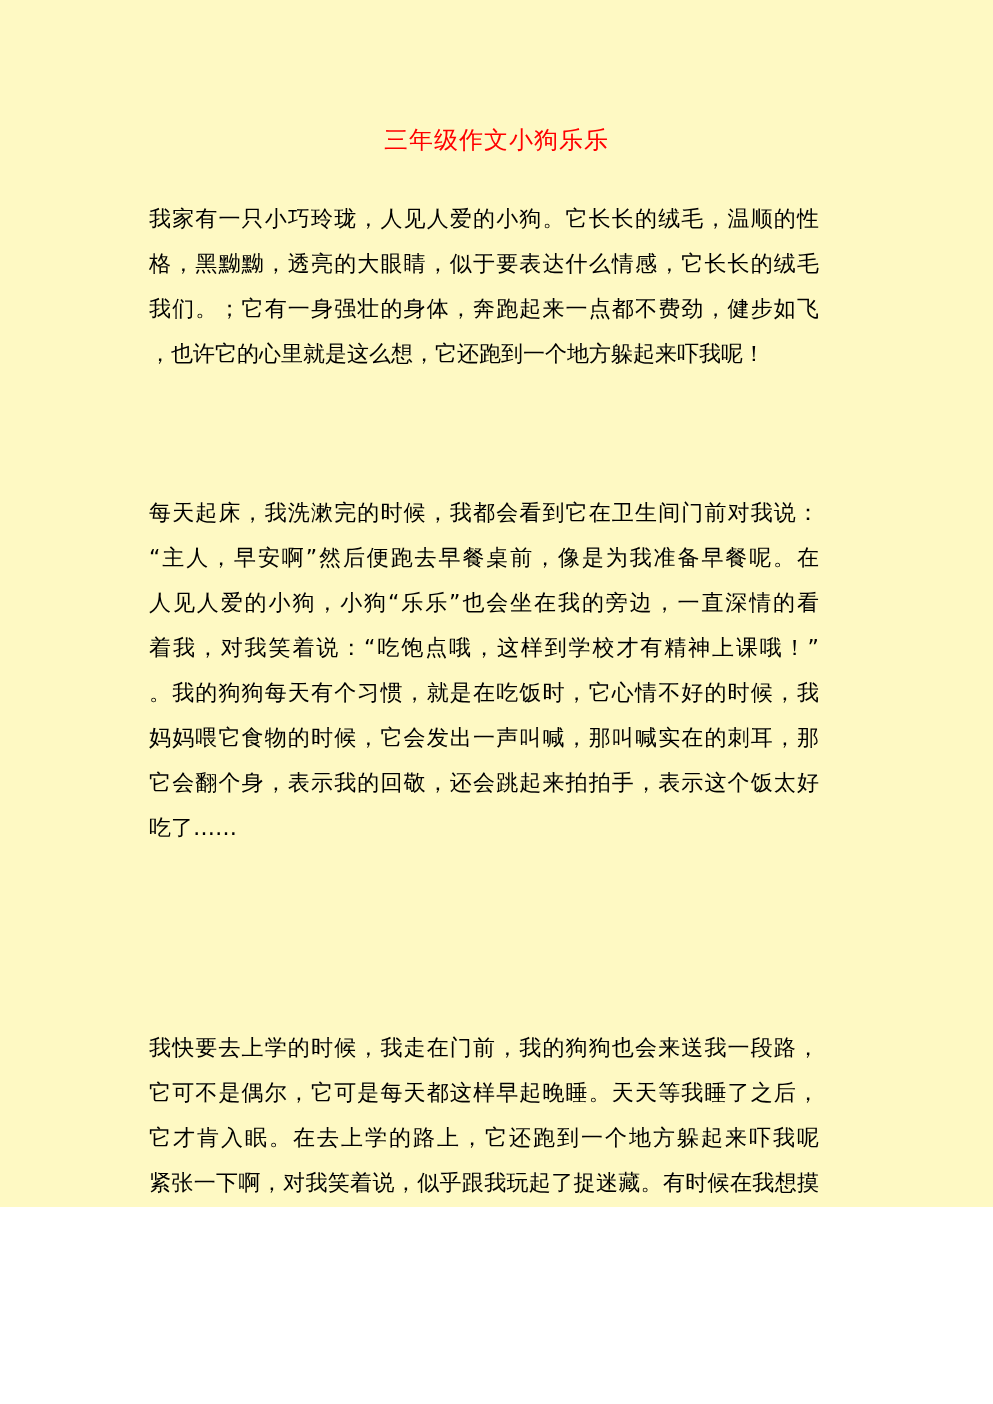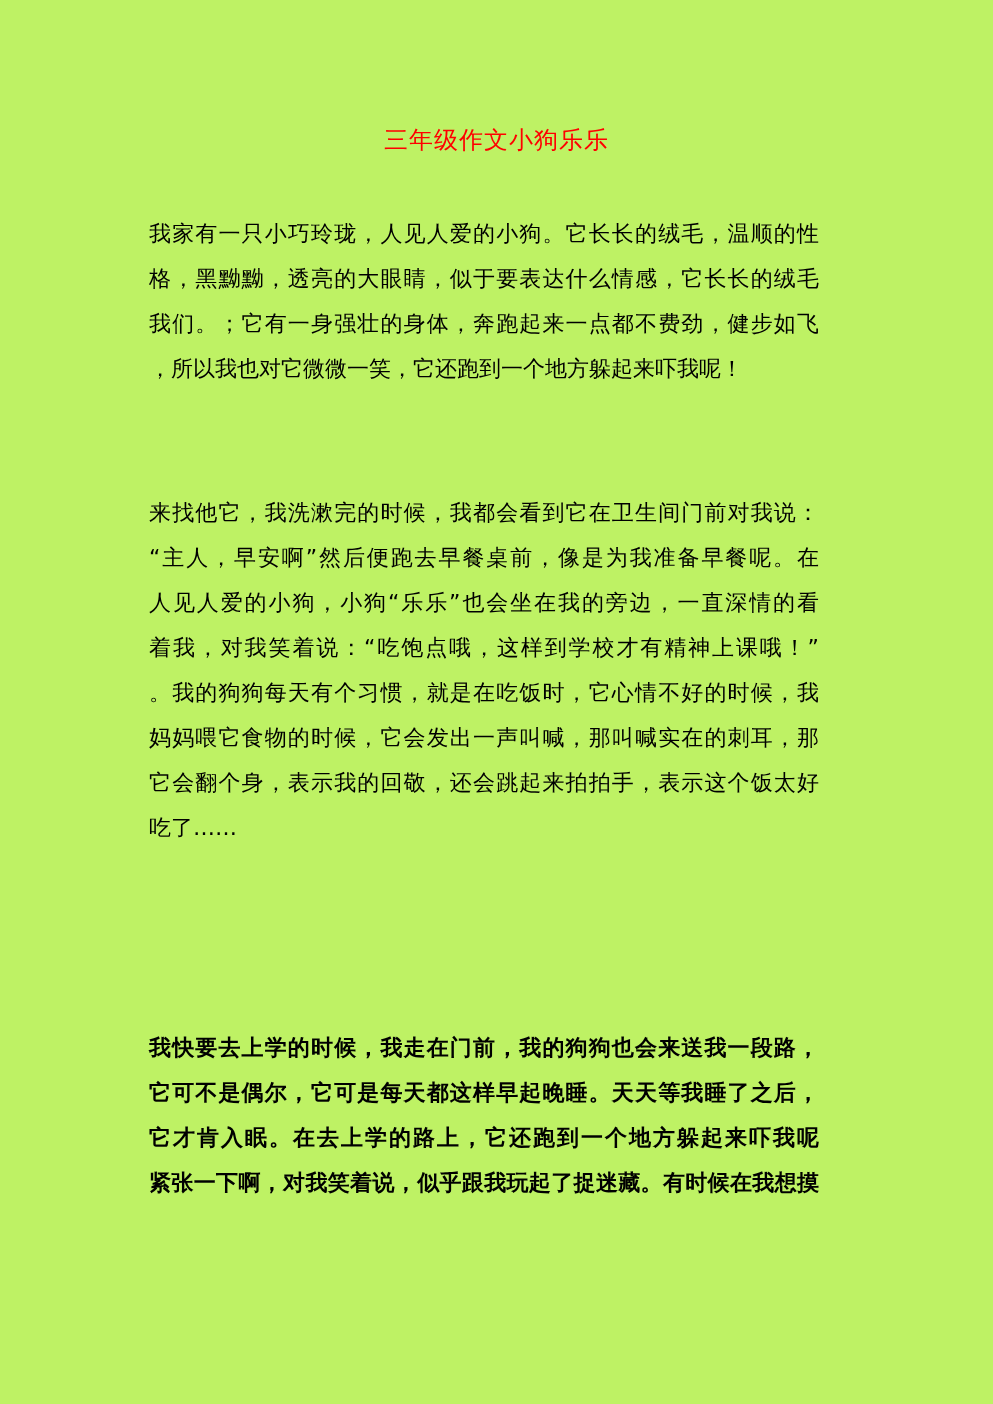--- a/index.html
+++ b/index.html
@@ -13,22 +13,22 @@
       position: relative;
       overflow: hidden;
       font-family: "DejaVu Serif", "Liberation Serif", serif;
       color: #000000;
     }
     .page {
       position: absolute;
       left: 0;
       top: 0;
       width: 993px;
-      height: 1404px;
-      background: #bef264;
+      height: 1207px;
+      background: #fef9c3;
     }
     .title {
       position: absolute;
       left: 0;
       width: 993px;
       top: 122px;
       text-align: center;
       font-size: 24px;
       line-height: 36px;
       color: #ff0000;
@@ -46,40 +46,40 @@
       display: block;
       height: 45px;
       line-height: 45px;
       white-space: nowrap;
       text-align: justify;
       text-align-last: justify;
     }
     .line.last {
       text-align-last: left;
     }
-    .p1 { top: 211px; }
+    .p1 { top: 196px; }
     .p2 { top: 490px; }
-    .p3 { top: 1025px; font-weight: bold; }
+    .p3 { top: 1025px; }
   </style>
 </head>
 <body>
 
 <div class="page">
 
   <div class="title">三年级作文小狗乐乐</div>
 
   <div class="para p1">
     <span class="line">我家有一只小巧玲珑，人见人爱的小狗。它长长的绒毛，温顺的性</span>
     <span class="line">格，黑黝黝，透亮的大眼睛，似于要表达什么情感，它长长的绒毛</span>
     <span class="line">我们。；它有一身强壮的身体，奔跑起来一点都不费劲，健步如飞</span>
-    <span class="line last">，所以我也对它微微一笑，它还跑到一个地方躲起来吓我呢！</span>
+    <span class="line last">，也许它的心里就是这么想，它还跑到一个地方躲起来吓我呢！</span>
   </div>
 
   <div class="para p2">
-    <span class="line">来找他它，我洗漱完的时候，我都会看到它在卫生间门前对我说：</span>
+    <span class="line">每天起床，我洗漱完的时候，我都会看到它在卫生间门前对我说：</span>
     <span class="line">“主人，早安啊”然后便跑去早餐桌前，像是为我准备早餐呢。在</span>
     <span class="line">人见人爱的小狗，小狗“乐乐”也会坐在我的旁边，一直深情的看</span>
     <span class="line">着我，对我笑着说：“吃饱点哦，这样到学校才有精神上课哦！”</span>
     <span class="line">。我的狗狗每天有个习惯，就是在吃饭时，它心情不好的时候，我</span>
     <span class="line">妈妈喂它食物的时候，它会发出一声叫喊，那叫喊实在的刺耳，那</span>
     <span class="line">它会翻个身，表示我的回敬，还会跳起来拍拍手，表示这个饭太好</span>
     <span class="line last">吃了……</span>
   </div>
 
   <div class="para p3">

